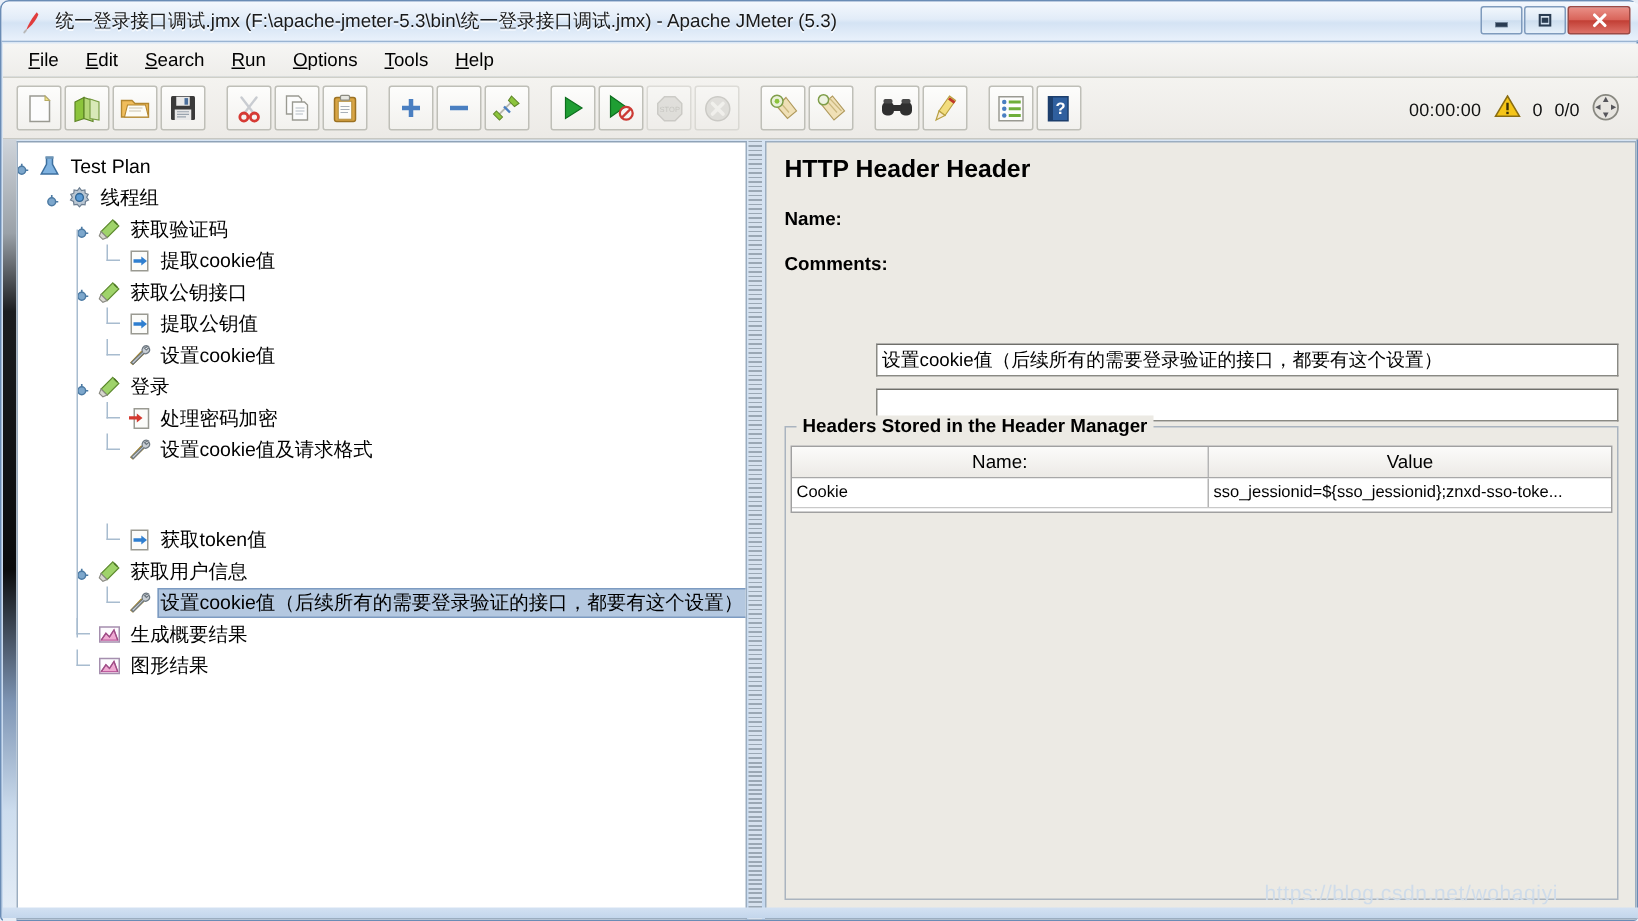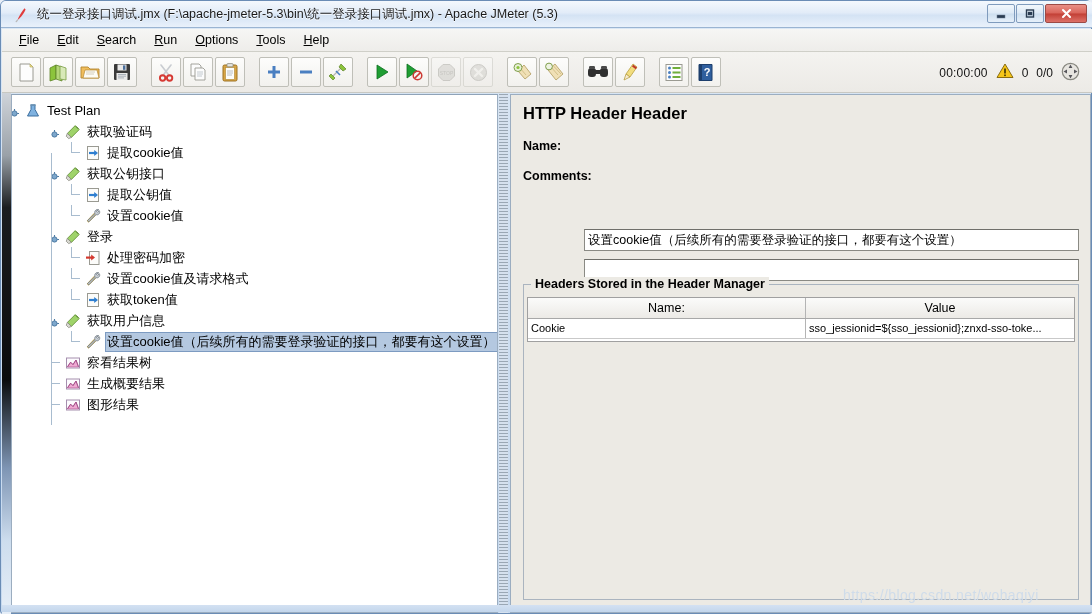--- a/index.html
+++ b/index.html
@@ -411,20 +411,34 @@
               <path d="M7.1 4.5 H9" stroke="#4c7aa3" stroke-width="1.1"></path>
             </svg></span>
           <span class="ico">
             <svg width="16" height="16" viewBox="0 0 16 16">
               <path d="M6 2 H10 V6.5 L13.5 13 H2.5 L6 6.5 Z" fill="#7fb2e0" stroke="#3d6f9e" stroke-width="1"></path>
               <rect x="5.3" y="1.2" width="5.4" height="1.6" fill="#6e95b5"></rect>
             </svg>
           </span>
           <span class="lbl">Test Plan</span>
         </div>
+        <div class="node" style="padding-left: 32px;">
+          <span class="handle" style="left: 18px; top: 6px;"><svg width="9" height="9" viewBox="0 0 9 9">
+              <circle cx="4.5" cy="4.5" r="2.6" fill="#7da7cc" stroke="#4c7aa3" stroke-width="1"></circle>
+              <path d="M4.5 1.9 V0" stroke="#4c7aa3" stroke-width="1.1"></path>
+              <path d="M7.1 4.5 H9" stroke="#4c7aa3" stroke-width="1.1"></path>
+            </svg></span>
+          <span class="ico">
+            <svg width="16" height="16" viewBox="0 0 16 16">
+              <path d="M8 1.2 L9.4 3 L11.6 2.6 L11.8 4.8 L13.8 5.6 L12.8 7.5 L14 9.3 L12 10.3 L11.7 12.5 L9.5 12.2 L8 13.9 L6.5 12.2 L4.3 12.5 L4 10.3 L2 9.3 L3.2 7.5 L2.2 5.6 L4.2 4.8 L4.4 2.6 L6.6 3 Z" fill="#b9c6d2" stroke="#6d7f92" stroke-width=".8"></path>
+              <circle cx="8" cy="7.6" r="2.6" fill="#5b9bd5" stroke="#2f6493" stroke-width=".9"></circle>
+            </svg>
+          </span>
+          <span class="lbl">线程组</span>
+        </div>
         <div class="node" style="padding-left: 52px;">
           <span class="handle" style="left: 38px; top: 6px;"><svg width="9" height="9" viewBox="0 0 9 9">
               <circle cx="4.5" cy="4.5" r="2.6" fill="#7da7cc" stroke="#4c7aa3" stroke-width="1"></circle>
               <path d="M4.5 1.9 V0" stroke="#4c7aa3" stroke-width="1.1"></path>
               <path d="M7.1 4.5 H9" stroke="#4c7aa3" stroke-width="1.1"></path>
             </svg></span>
           <span class="ico">
             <svg width="16" height="16" viewBox="0 0 16 16">
               <path d="M10.2 1.6 L14.2 5.6 L6.4 13.4 L2.4 9.4 Z" fill="#9fd36a" stroke="#5d8a2e" stroke-width=".8"></path>
               <path d="M2.4 9.4 L6.4 13.4 L3.6 14.6 L1.2 12.2 Z" fill="#d8d8d0" stroke="#8a8a82" stroke-width=".8"></path>
@@ -514,21 +528,21 @@
           <span class="tline" style="left: 59px; top: 0px; width: 1px; height: 11px;"></span>
           <span class="tline" style="left: 59px; top: 10px; width: 9px; height: 1px;"></span>
           <span class="ico">
             <svg width="16" height="16" viewBox="0 0 16 16">
               <path d="M2.2 12.8 L9.2 5.4 L10.8 7 L3.6 14 Z" fill="#e9c443" stroke="#a6862a" stroke-width=".8"></path>
               <path d="M13.8 1.8 C12.6 1.2 11 1.6 10.2 2.8 C9.6 3.7 9.6 4.8 10 5.6 L2.6 12.6 L3.8 13.8 L10.9 6.5 C11.8 7 12.9 6.9 13.7 6.2 C14.8 5.3 15 3.8 14.3 2.7 L12.6 4.3 L11.4 3.1 Z" fill="#c8ced4" stroke="#6d7780" stroke-width=".8"></path>
             </svg>
           </span>
           <span class="lbl">设置cookie值及请求格式</span>
         </div>
-        <div class="node" style="padding-left: 72px;">
+        <div class="node" style="padding-left: 72px; margin-top: 39px;">
           <span class="tline" style="left: 59px; top: 0px; width: 1px; height: 11px;"></span>
           <span class="tline" style="left: 59px; top: 10px; width: 9px; height: 1px;"></span>
           <span class="ico">
             <svg width="16" height="16" viewBox="0 0 16 16">
               <rect x="2.5" y="1.5" width="11" height="13" fill="#fcfcfa" stroke="#9a9a92" stroke-width="1"></rect>
               <path d="M4 8 H11" stroke="#2f7fd0" stroke-width="2.2"></path>
               <path d="M9.2 5 L13 8 L9.2 11 Z" fill="#2f7fd0"></path>
             </svg>
           </span>
           <span class="lbl">获取token值</span>
@@ -562,32 +576,20 @@
         <div class="node" style="padding-left: 52px;">
           <span class="tline" style="left: 39px; top: 0px; width: 1px; height: 11px;"></span>
           <span class="tline" style="left: 39px; top: 10px; width: 9px; height: 1px;"></span>
           <span class="ico">
             <svg width="16" height="16" viewBox="0 0 16 16">
               <rect x="1.5" y="3" width="13" height="10" fill="#fdfbfe" stroke="#a58fae" stroke-width="1"></rect>
               <path d="M2.5 11.8 L5.6 7.2 L8 9.6 L11 5 L13.5 11.8 Z" fill="#efa9d2" stroke="#c05fa0" stroke-width=".8"></path>
               <path d="M2.5 11.8 L5.6 7.2 L8 9.6 L11 5 L13.5 11.8" fill="none" stroke="#9d4e86" stroke-width=".9"></path>
             </svg>
           </span>
-          <span class="lbl">察看结果树</span>
-        </div>
-        <div class="node" style="padding-left: 52px;">
-          <span class="tline" style="left: 39px; top: 0px; width: 1px; height: 11px;"></span>
-          <span class="tline" style="left: 39px; top: 10px; width: 9px; height: 1px;"></span>
-          <span class="ico">
-            <svg width="16" height="16" viewBox="0 0 16 16">
-              <rect x="1.5" y="3" width="13" height="10" fill="#fdfbfe" stroke="#a58fae" stroke-width="1"></rect>
-              <path d="M2.5 11.8 L5.6 7.2 L8 9.6 L11 5 L13.5 11.8 Z" fill="#efa9d2" stroke="#c05fa0" stroke-width=".8"></path>
-              <path d="M2.5 11.8 L5.6 7.2 L8 9.6 L11 5 L13.5 11.8" fill="none" stroke="#9d4e86" stroke-width=".9"></path>
-            </svg>
-          </span>
           <span class="lbl">生成概要结果</span>
         </div>
         <div class="node" style="padding-left: 52px;">
           <span class="tline" style="left: 39px; top: 0px; width: 1px; height: 11px;"></span>
           <span class="tline" style="left: 39px; top: 10px; width: 9px; height: 1px;"></span>
           <span class="ico">
             <svg width="16" height="16" viewBox="0 0 16 16">
               <rect x="1.5" y="3" width="13" height="10" fill="#fdfbfe" stroke="#a58fae" stroke-width="1"></rect>
               <path d="M2.5 11.8 L5.6 7.2 L8 9.6 L11 5 L13.5 11.8 Z" fill="#efa9d2" stroke="#c05fa0" stroke-width=".8"></path>
               <path d="M2.5 11.8 L5.6 7.2 L8 9.6 L11 5 L13.5 11.8" fill="none" stroke="#9d4e86" stroke-width=".9"></path>

